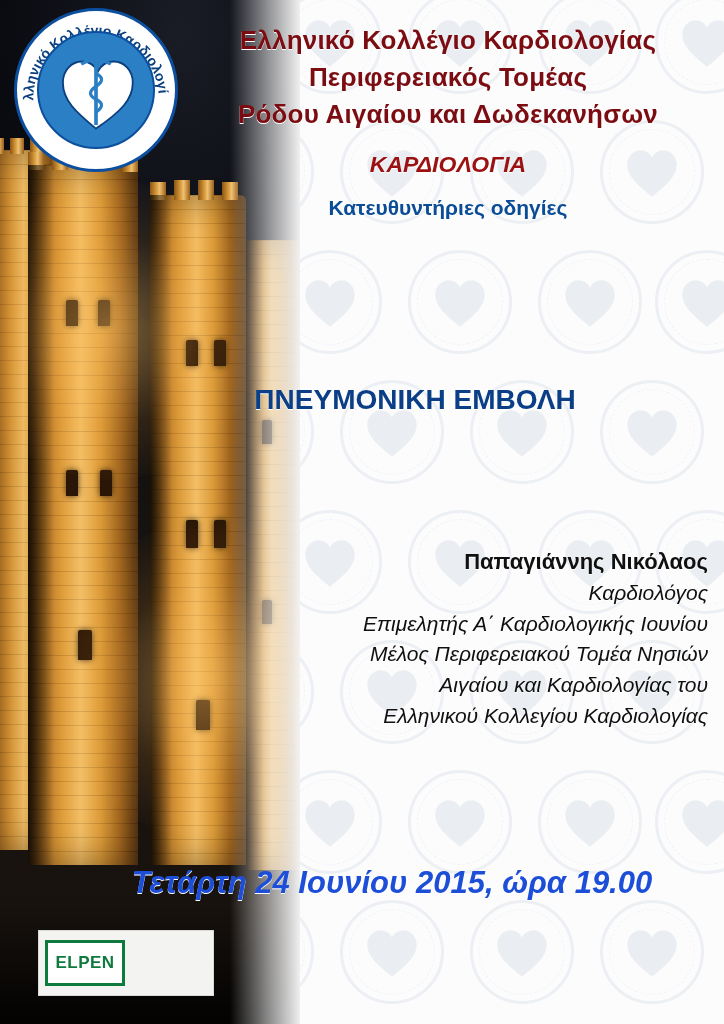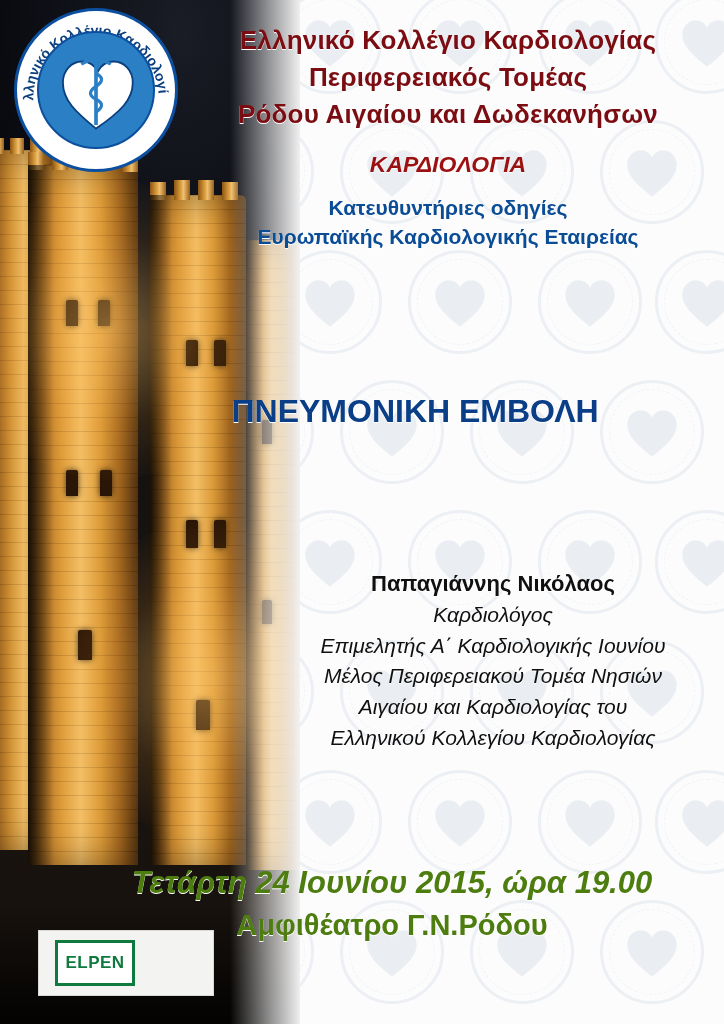--- a/index.html
+++ b/index.html
@@ -175,36 +175,36 @@
     color: #0a4c96;
     font-weight: bold;
     font-size: 21px;
     line-height: 1.38;
     text-shadow: 0 1px 0 #ffffff;
   }
 
   .title-block {
     position: absolute;
     left: 120px;
-    top: 390px;
+    top: 382px;
     width: 590px;
     text-align: center;
     color: #0a3e86;
     font-weight: bold;
-    font-size: 32px;
+    font-size: 28px;
     line-height: 1.32;
     text-shadow: 0 1px 0 #ffffff;
   }
 
   .speaker-block {
     position: absolute;
     left: 278px;
-    top: 567px;
+    top: 545px;
     width: 430px;
-    text-align: center;
+    text-align: right;
     color: #101010;
   }
   .speaker-name {
     font-weight: bold;
     font-size: 22px;
     line-height: 1.5;
     text-shadow: 0 1px 0 #ffffff;
   }
   .speaker-line {
     font-style: italic;
@@ -212,21 +212,21 @@
     line-height: 1.46;
     text-shadow: 0 1px 0 #ffffff;
   }
 
   .when-block {
     position: absolute;
     left: 74px;
     top: 862px;
     width: 636px;
     text-align: center;
-    color: #4d7c0f;
+    color: #1d4ed8;
     font-weight: bold;
     font-style: italic;
     font-size: 31px;
     line-height: 1.38;
     text-shadow: 0 1px 0 #ffffff;
   }
   .when-block .venue {
     font-style: normal;
     font-size: 29px;
   }
@@ -236,21 +236,21 @@
     position: absolute;
     left: 38px;
     top: 930px;
     width: 176px;
     height: 66px;
     background: #f3f4f2;
     border: 1px solid #d8dad6;
     box-sizing: border-box;
     display: flex;
     align-items: center;
-    padding-left: 16px;
+    padding-left: 6px;
   }
   .elpen-mark {
     width: 80px;
     height: 46px;
     border: 3px solid #0f7a3d;
     box-sizing: border-box;
     display: flex;
     align-items: center;
     justify-content: center;
     background: #ffffff;
@@ -644,40 +644,38 @@
     <div class="org-line">Ελληνικό Κολλέγιο Καρδιολογίας</div>
     <div class="org-line">Περιφερειακός Τομέας</div>
     <div class="org-line">Ρόδου Αιγαίου και Δωδεκανήσων</div>
 
     <div class="topic">
       <div>ΚΑΡΔΙΟΛΟΓΙΑ</div>
     </div>
 
     <div class="guidelines">
       <div>Κατευθυντήριες οδηγίες</div>
-      <div>Ευρωπαϊκής Καρδιολογικής Εταιρείας</div>
     </div>
   </div>
 
   <div class="title-block">
     <div>ΠΝΕΥΜΟΝΙΚΗ ΕΜΒΟΛΗ</div>
   </div>
 
   <div class="speaker-block">
     <div class="speaker-name">Παπαγιάννης Νικόλαος</div>
     <div class="speaker-line">Καρδιολόγος</div>
     <div class="speaker-line">Επιμελητής Α΄ Καρδιολογικής Ιουνίου</div>
     <div class="speaker-line">Μέλος Περιφερειακού Τομέα Νησιών</div>
     <div class="speaker-line">Αιγαίου και Καρδιολογίας του</div>
     <div class="speaker-line">Ελληνικού Κολλεγίου Καρδιολογίας</div>
   </div>
 
   <div class="when-block">
     <div>Τετάρτη 24 Ιουνίου 2015, ώρα 19.00</div>
-    <div class="venue">Αμφιθέατρο Γ.Ν.Ρόδου</div>
   </div>
 
   <div class="sponsor">
     <div class="elpen-mark">
       <span>ELPEN</span>
     </div>
   </div>
 
 </div>
 

